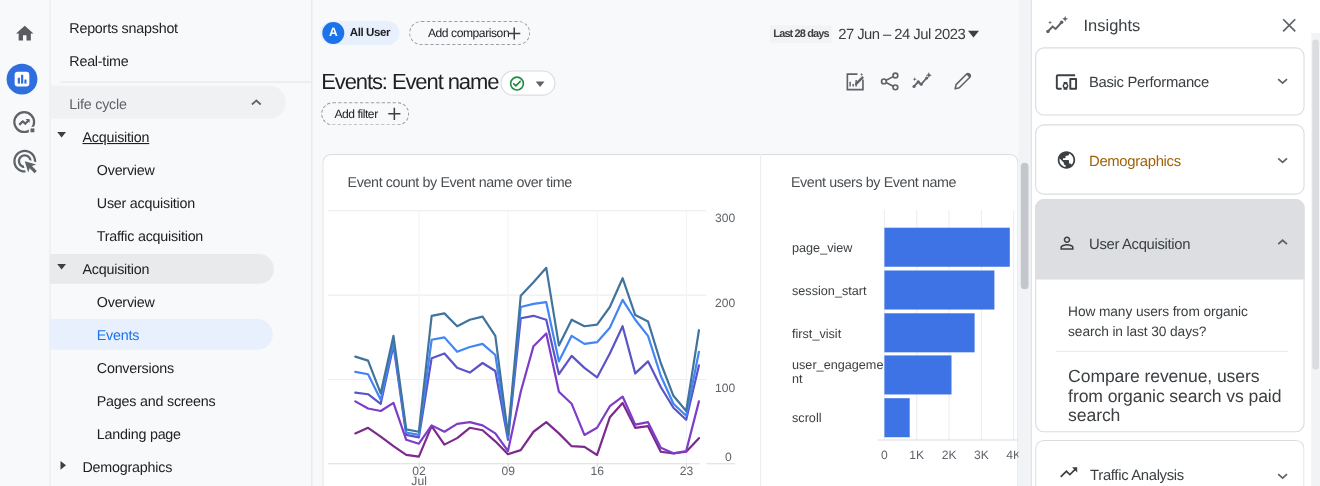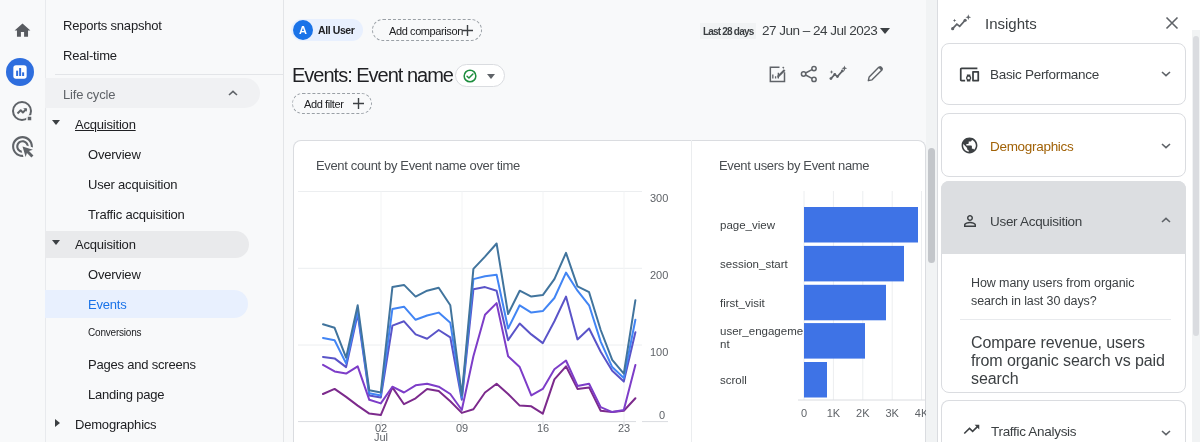--- a/index.html
+++ b/index.html
@@ -64,21 +64,21 @@
 <div class="abs" style="left:88px;top:177px;font-size:13px;letter-spacing:-0.2px;color:#202124;">User acquisition</div>
 <div class="abs" style="left:88px;top:207px;font-size:13px;letter-spacing:-0.2px;color:#202124;">Traffic acquisition</div>
 
 <div class="abs" style="left:45px;top:231px;width:204px;height:27px;background:#e9eaec;border-radius:0 14px 14px 0;"></div>
 <div class="abs" style="left:52px;top:240px;width:0;height:0;border-left:4.5px solid transparent;border-right:4.5px solid transparent;border-top:5.5px solid #3c4043;"></div>
 <div class="abs" style="left:75px;top:237px;font-size:13px;letter-spacing:-0.2px;font-weight:500;color:#202124;">Acquisition</div>
 <div class="abs" style="left:88px;top:267px;font-size:13px;letter-spacing:-0.2px;color:#202124;">Overview</div>
 
 <div class="abs" style="left:45px;top:290px;width:203px;height:28px;background:#e8f0fe;border-radius:0 14px 14px 0;"></div>
 <div class="abs" style="left:88px;top:297px;font-size:13px;letter-spacing:-0.2px;font-weight:500;color:#1a73e8;">Events</div>
-<div class="abs" style="left:88px;top:327px;font-size:10px;letter-spacing:-0.2px;color:#202124;">Conversions</div>
+<div class="abs" style="left:88px;top:327px;font-size:13px;letter-spacing:-0.2px;color:#202124;">Conversions</div>
 <div class="abs" style="left:88px;top:357px;font-size:13px;letter-spacing:-0.2px;color:#202124;">Pages and screens</div>
 <div class="abs" style="left:88px;top:387px;font-size:13px;letter-spacing:-0.2px;color:#202124;">Landing page</div>
 <div class="abs" style="left:55px;top:419px;width:0;height:0;border-top:4.5px solid transparent;border-bottom:4.5px solid transparent;border-left:5.5px solid #3c4043;"></div>
 <div class="abs" style="left:75px;top:417px;font-size:13px;letter-spacing:-0.2px;font-weight:500;color:#202124;">Demographics</div>
 
 <div class="pill" style="left:291px;top:19px;width:72px;height:22px;background:#e8f0fe;"></div>
 <div class="abs" style="left:293px;top:20px;width:20px;height:20px;border-radius:50%;background:#1a73e8;color:#fff;font-size:11px;font-weight:700;text-align:center;line-height:20px;">A</div>
 <div class="abs" style="left:318px;top:24px;font-size:10.5px;font-weight:700;letter-spacing:-0.4px;color:#202124;">All User</div>
 
 <div class="pill" style="left:372px;top:19px;width:110px;height:22px;border:1px dashed #9aa0a6;"></div>

